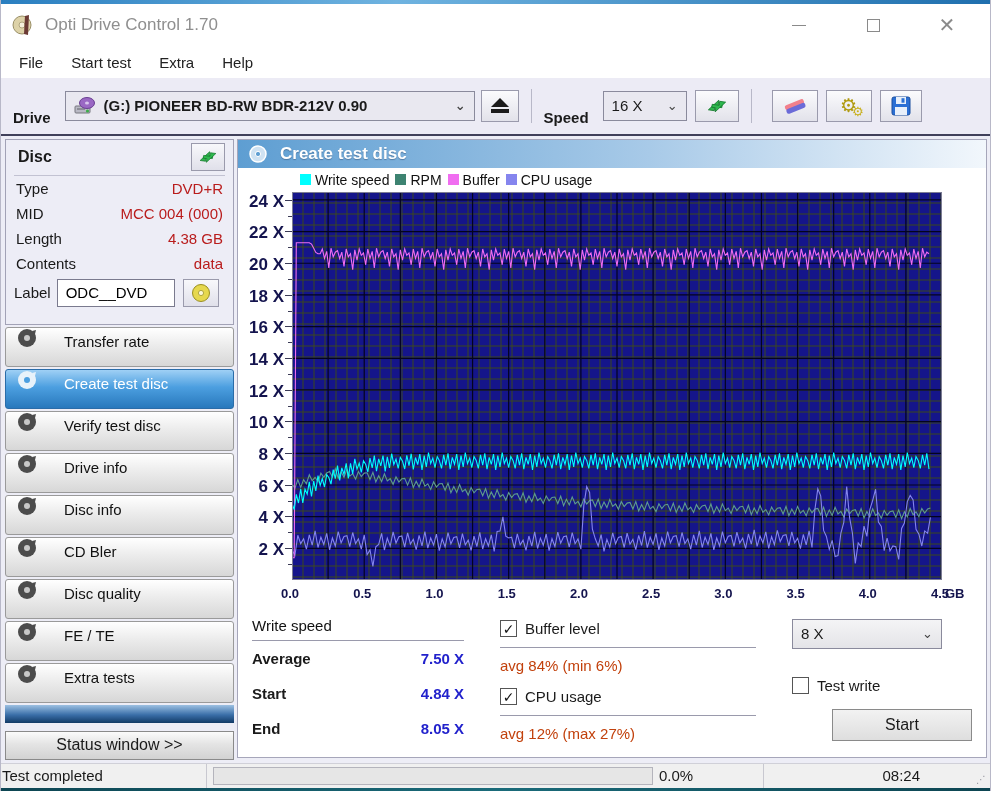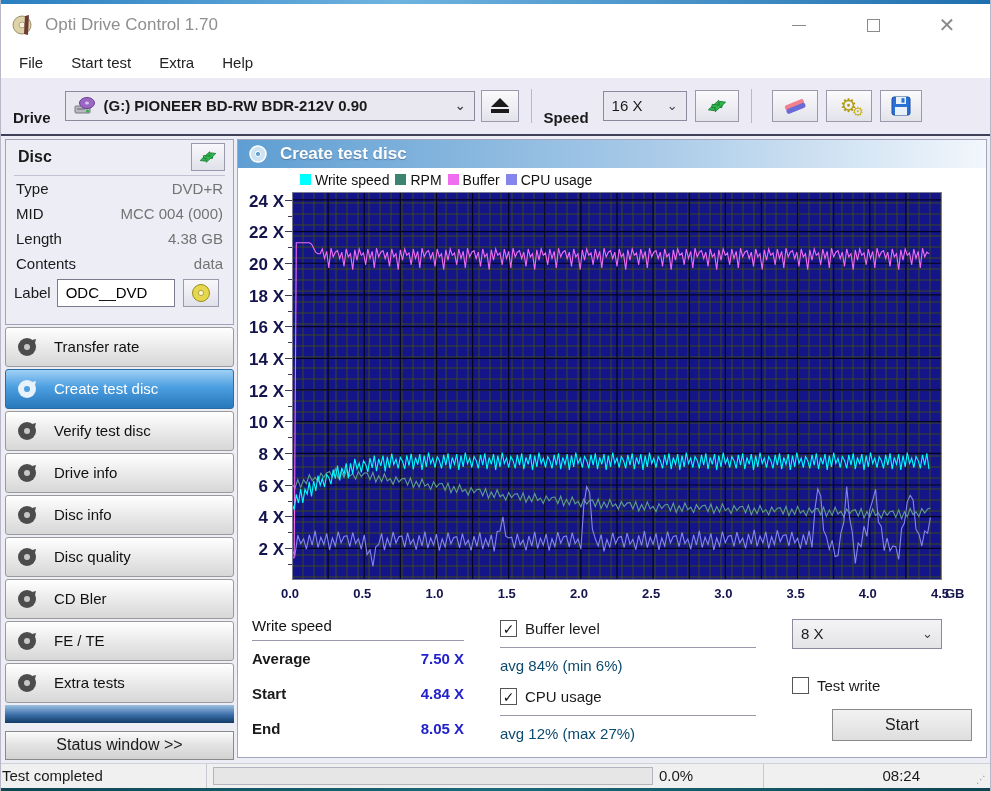--- a/index.html
+++ b/index.html
@@ -29,26 +29,26 @@
   .tb-sep { width:1px; height:34px; background:#b8b8c8; margin:0 12px; }
 
   .content { flex:1; display:flex; background:#ededf6; }
   .left-col { width:236px; padding:3px 3px 0 4px; display:flex; flex-direction:column; }
 
   .disc-box { border:1px solid #a2a2b6; height:186px; padding:4px 8px; position:relative; }
   .disc-box .hd { display:flex; align-items:center; border-bottom:1px solid #c2c2d2; padding-bottom:4px; height:32px; }
   .disc-box .hd .t { font-weight:bold; font-size:16px; margin-left:4px; }
   .mini-btn { margin-left:auto; width:34px; height:28px; background:linear-gradient(#f8f8fb,#e0e0ea); border:1px solid #9a9aac; display:flex; align-items:center; justify-content:center; }
   .disc-row { display:flex; height:25px; align-items:center; padding:0 2px; }
-  .disc-row .v { margin-left:auto; color:#737373; }
+  .disc-row .v { margin-left:auto; color:#b91c1c; }
   .label-row { display:flex; align-items:center; margin-top:3px; gap:6px; }
   .label-row input { width:118px; height:28px; border:1px solid #7a7a8e; background:#fff; font-family:inherit; font-size:15px; padding:0 8px; }
 
   .nav { margin-top:2px; display:flex; flex-direction:column; gap:2px; }
-  .side-btn { height:40px; border:1px solid #9a9a9a; border-radius:3px; background:linear-gradient(#ffffff,#ececec 45%,#d7d7d7); display:flex; align-items:center; padding:16px 10px; gap:14px; color:#111; }
+  .side-btn { height:40px; border:1px solid #9a9a9a; border-radius:3px; background:linear-gradient(#ffffff,#ececec 45%,#d7d7d7); display:flex; align-items:flex-end; padding:16px 10px; gap:24px; color:#111; }
   .side-btn.selected { background:linear-gradient(#9fd0f5,#4c9fe0 45%,#2878bc); border-color:#2a6ca8; color:#fff; }
   .blue-bar { height:18px; margin-top:2px; background:linear-gradient(#9cc0e2,#3a6ea8 55%,#123a66); }
   .status-win-btn { margin-top:8px; height:29px; border:1px solid #8a8a8a; background:linear-gradient(#fbfbfb,#e4e4e4 45%,#d2d2d2); display:flex; align-items:center; justify-content:center; font-size:16px; }
 
   .main-panel { flex:1; margin:3px 3px 5px 0; background:#fff; border:1px solid #a6a6ba; display:flex; flex-direction:column; }
   .panel-hd { height:28px; background:linear-gradient(90deg,#5e9ed2,#a8cae8 55%,#f2f7fc); display:flex; align-items:center; padding:0 10px; gap:12px; }
   .panel-hd .t { color:#fff; font-weight:bold; font-size:17px; text-shadow:0 1px 1px rgba(60,90,130,.6); }
 
   .legend { height:24px; display:flex; align-items:center; gap:6px; padding-left:62px; font-size:14px; color:#111; }
   .legend .sw { width:11px; height:11px; display:inline-block; margin-right:4px; }
@@ -64,21 +64,21 @@
 
   .stats { flex:1; display:flex; padding:10px 10px 6px 14px; gap:36px; }
   .col1 { width:212px; }
   .sec-title { font-size:15px; color:#111; padding-bottom:6px; }
   .uline { border-top:1px solid #9a9aac; }
   .stat-row { display:flex; align-items:center; height:35px;font-weight:bold; }
   .stat-row .v { margin-left:auto; color:#2222cc; }
   .col2 { width:256px; }
   .chk-row { display:flex; align-items:center; gap:8px; height:24px; }
   .chk { width:17px; height:17px; border:1px solid #555; background:#fff; display:inline-flex; align-items:center; justify-content:center; font-size:14px; color:#111; }
-  .blue-val { color:#0c4a6e; height:35px; display:flex; align-items:center;text-align:center; }
+  .blue-val { color:#c2410c; height:35px; display:flex; align-items:center;text-align:center; }
   .col3 { flex:1; display:flex; flex-direction:column; padding-right:4px; }
   .col3 .combo { width:150px; margin-top:2px; background:linear-gradient(#f4f4f6,#e4e4e8); }
   .col3 .chk-row { margin-top:25px; }
   .start-btn { margin-top:auto; margin-bottom:10px; align-self:flex-end; width:140px; height:32px; background:linear-gradient(#f2f2f2,#dedede); border:1px solid #8a8a8a; display:flex; align-items:center; justify-content:center; font-size:16px; }
 
   .statusbar { height:26px; background:#f0f0f0; border-top:1px solid #d0d0d8; display:flex; align-items:stretch; font-size:15px; }
   .sb-status { width:206px; display:flex; align-items:center; padding-left:1px; border-right:1px solid #c8c8d0; }
   .sb-barwrap { width:452px; display:flex; align-items:center; padding:0 6px; }
   .sb-bar { width:100%; height:18px; background:#e6e6e6; border:1px solid #b4b4bc; }
   .sb-pct { width:104px; display:flex; align-items:center; }
@@ -252,29 +252,29 @@
               <path d="M16 5 l4 -1 -1.5 6 z" fill="#4c4c4c"></path>
             </svg>
             <span>Disc info</span>
           </div>
           <div class="side-btn">
             <svg width="24" height="24" viewBox="0 0 24 24">
               <circle cx="11" cy="12" r="9" fill="#4c4c4c"></circle>
               <circle cx="11" cy="12" r="3" fill="#c8c8c8"></circle>
               <path d="M16 5 l4 -1 -1.5 6 z" fill="#4c4c4c"></path>
             </svg>
+            <span>CD Bler</span>
+          </div>
+          <div class="side-btn">
+            <svg width="24" height="24" viewBox="0 0 24 24">
+              <circle cx="11" cy="12" r="9" fill="#4c4c4c"></circle>
+              <circle cx="11" cy="12" r="3" fill="#c8c8c8"></circle>
+              <path d="M16 5 l4 -1 -1.5 6 z" fill="#4c4c4c"></path>
+            </svg>
             <span>Disc quality</span>
-          </div>
-          <div class="side-btn">
-            <svg width="24" height="24" viewBox="0 0 24 24">
-              <circle cx="11" cy="12" r="9" fill="#4c4c4c"></circle>
-              <circle cx="11" cy="12" r="3" fill="#c8c8c8"></circle>
-              <path d="M16 5 l4 -1 -1.5 6 z" fill="#4c4c4c"></path>
-            </svg>
-            <span>CD Bler</span>
           </div>
           <div class="side-btn">
             <svg width="24" height="24" viewBox="0 0 24 24">
               <circle cx="11" cy="12" r="9" fill="#4c4c4c"></circle>
               <circle cx="11" cy="12" r="3" fill="#c8c8c8"></circle>
               <path d="M16 5 l4 -1 -1.5 6 z" fill="#4c4c4c"></path>
             </svg>
             <span>FE / TE</span>
           </div>
           <div class="side-btn">

